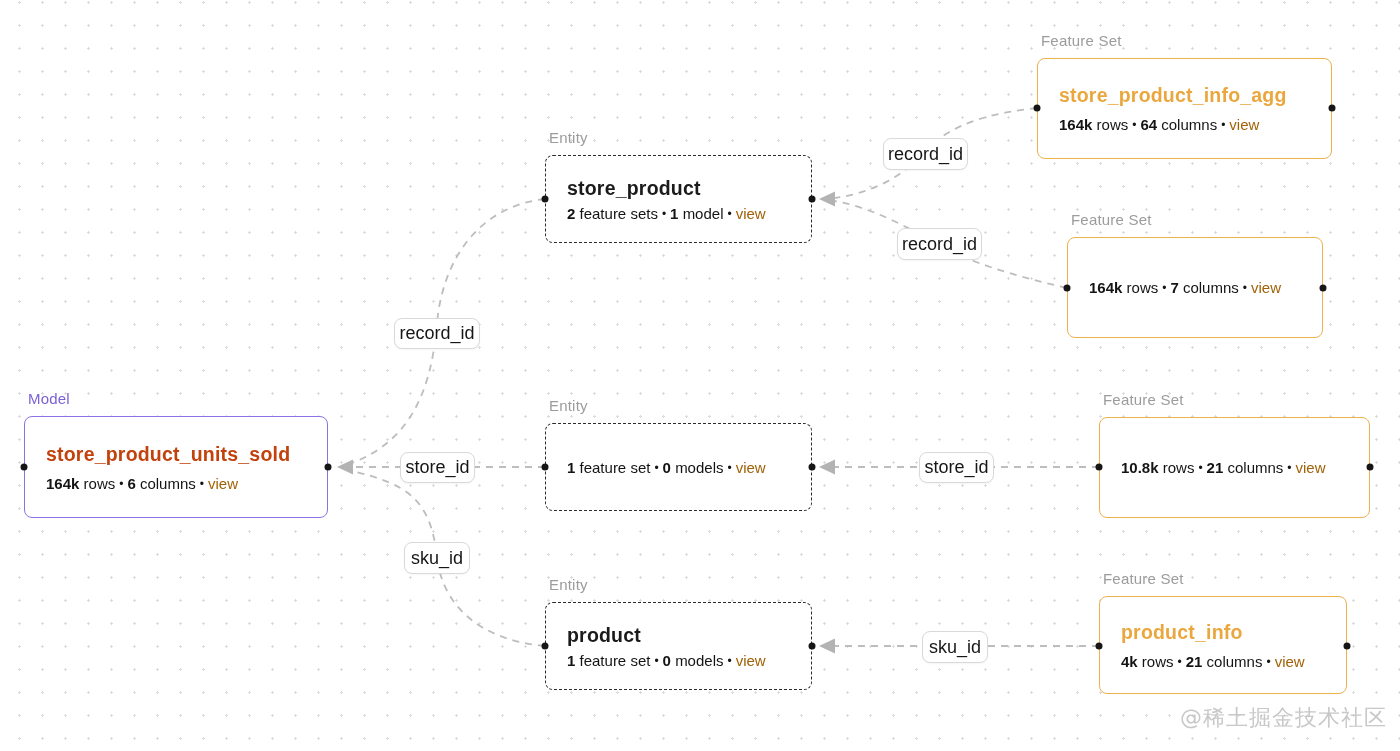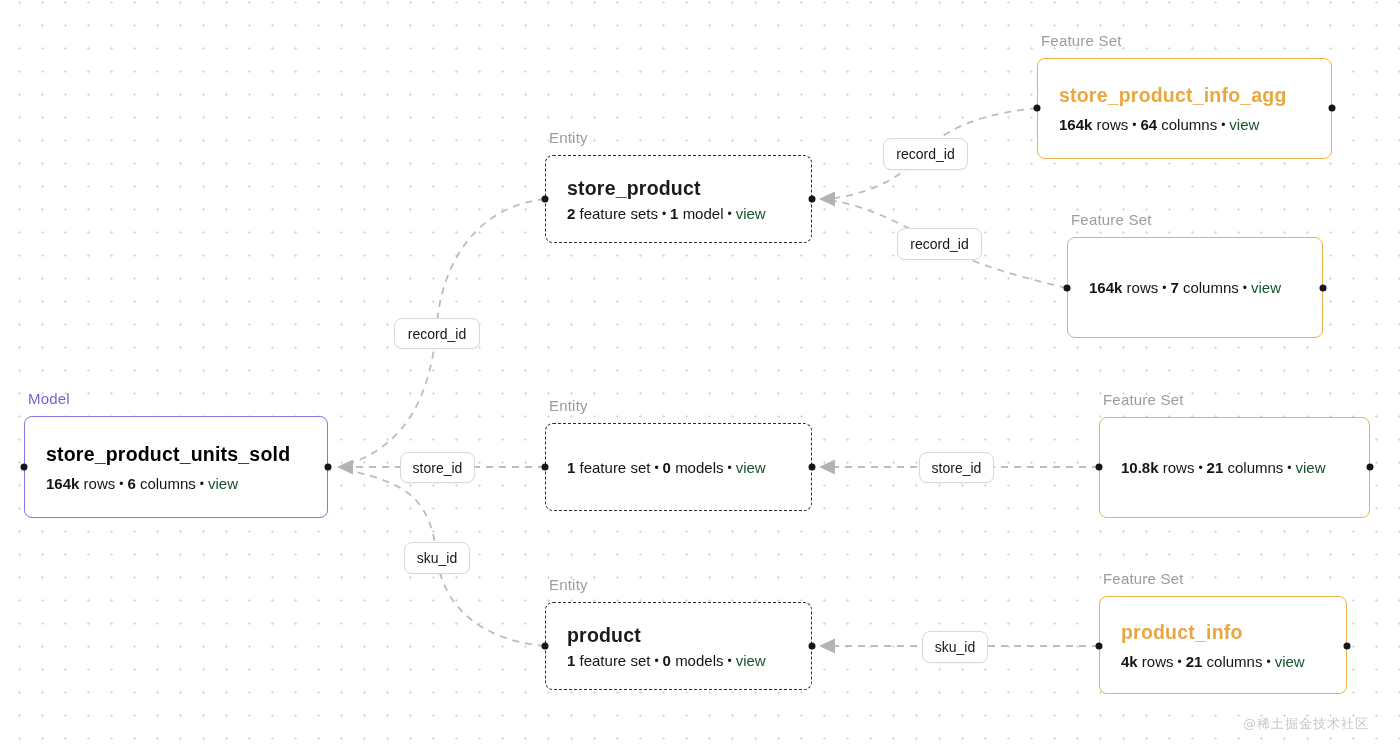--- a/index.html
+++ b/index.html
@@ -27,40 +27,40 @@
     padding:0 21px; cursor:pointer;
   }
   .node .type-label {
     position:absolute; top:-27px; left:3px;
     font-size:15px; color:#9c9c9c; letter-spacing:.2px; white-space:nowrap;
   }
   .node .title { font-weight:700; font-size:19.5px; letter-spacing:.2px; white-space:nowrap; margin-bottom:9px; }
   .node .stats { font-size:15px; color:#141414; white-space:nowrap; }
   .node .stats .num { font-weight:700; }
   .node .stats .sep { display:inline-block; margin:0 4px; font-size:12px; vertical-align:1px; color:#141414; }
-  .node .stats .view { color:#14532d; cursor:pointer; text-decoration:none; }
+  .node .stats .view { color:#a16207; cursor:pointer; text-decoration:none; }
 
   .node.entity { border:1.7px dashed #2b2b2b; }
   .node.entity .title { color:#1b1b1b; margin-bottom:5px; }
   .node.model { border:1.7px solid #8d72e3; }
-  .node.model .title { color:#000000; }
+  .node.model .title { color:#c2410c; }
   .node.model .type-label { color:#7c61d4; }
   .node.featureset { border:1.4px solid #edb14e; }
   .node.featureset .title { color:#eaa73e; }
 
   .edge-label {
     position:absolute; background:#ffffff; border:1px solid #d9d9d9; border-radius:8px;
     display:flex; align-items:center; justify-content:center;
-    font-size:14px; color:#161616; white-space:nowrap;
+    font-size:18px; color:#161616; white-space:nowrap;
     box-shadow:0 1px 2px rgba(0,0,0,0.04);
   }
 
   .watermark {
-    position:absolute; right:31px; bottom:18px;
-    font-size:13px; color:#c8c8c8; letter-spacing:1px;
+    position:absolute; right:13px; bottom:18px;
+    font-size:22px; color:#c8c8c8; letter-spacing:1px;
     font-family:"DejaVu Sans", "Liberation Sans", sans-serif;
   }
 </style>
 </head>
 <body>
 
 <div class="canvas">
 
   <svg class="layer lines" viewBox="0 0 1400 751">
     <path d="M1037,108 C970,115 942,133 925,152 C902,178 868,194 834,198"></path>

